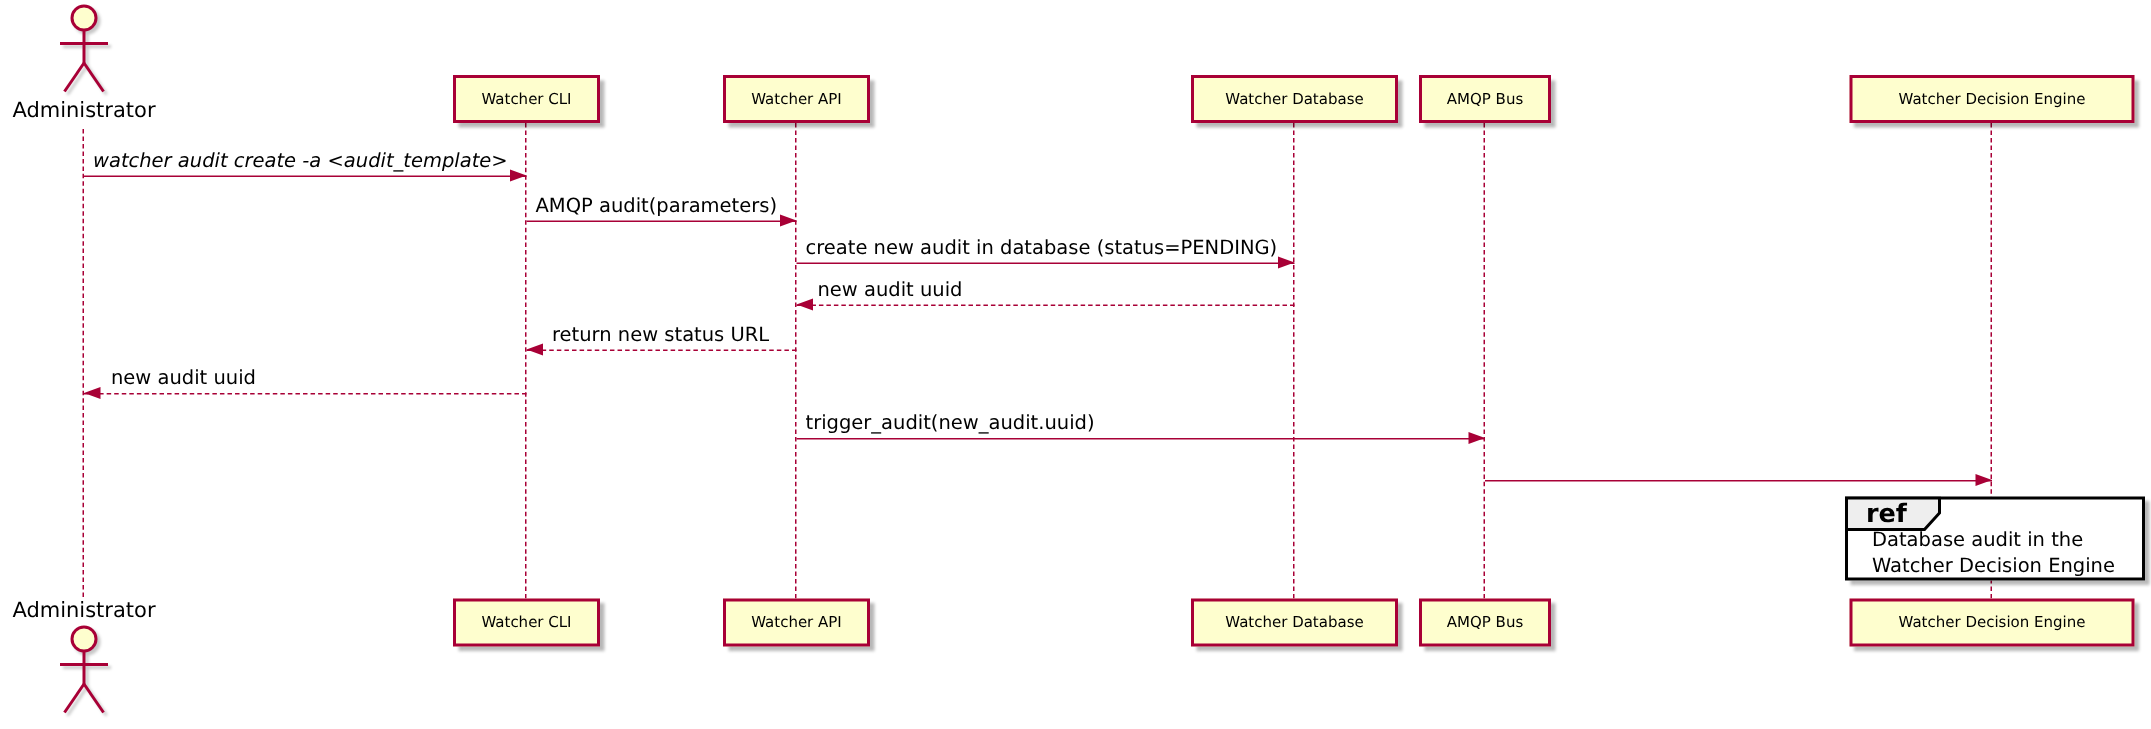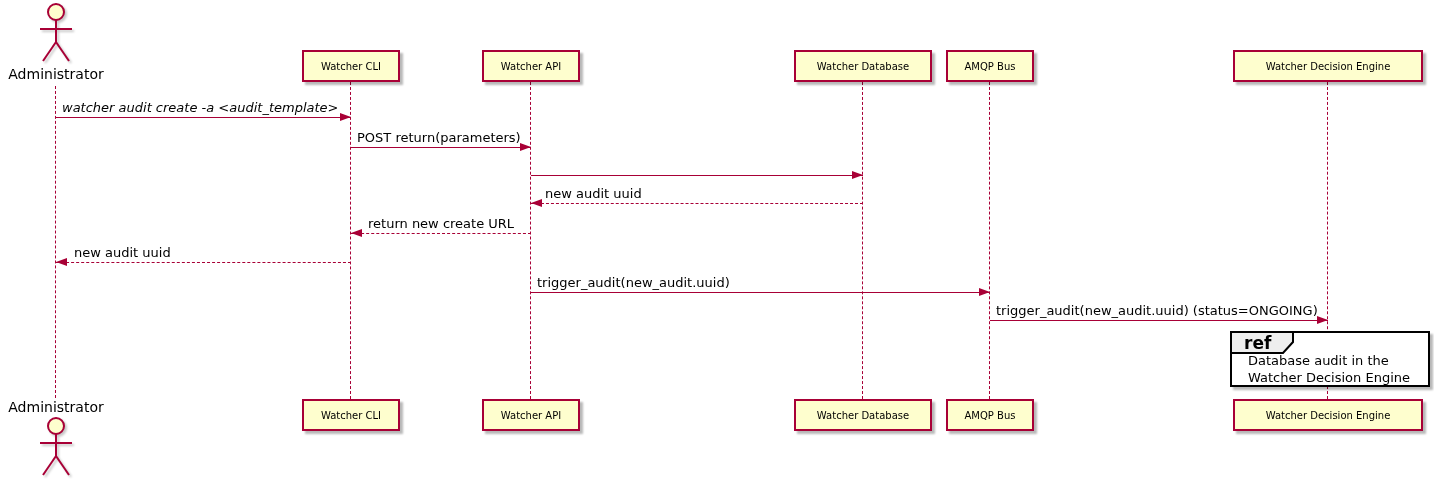--- a/index.html
+++ b/index.html
@@ -60,44 +60,44 @@
   <div class="pbox" style="left:302px;top:50px;width:98px;">Watcher CLI</div>
   <div class="pbox" style="left:482px;top:50px;width:98px;">Watcher API</div>
   <div class="pbox" style="left:794px;top:50px;width:138px;">Watcher Database</div>
   <div class="pbox" style="left:946px;top:50px;width:88px;">AMQP Bus</div>
   <div class="pbox" style="left:1233px;top:50px;width:190px;">Watcher Decision Engine</div>
 
   <div class="msg-label" style="left:62px;top:100px;font-style:italic;">watcher audit create -a &lt;audit_template&gt;</div>
   <div class="msg-line" style="left:56px;top:117px;width:295px;"></div>
   <div class="arrow right" style="left:340px;top:113px;"></div>
 
-  <div class="msg-label" style="left:357px;top:130px;">POST return(parameters)</div>
+  <div class="msg-label" style="left:357px;top:130px;">AMQP audit(parameters)</div>
   <div class="msg-line" style="left:351px;top:147px;width:180px;"></div>
   <div class="arrow right" style="left:520px;top:143px;"></div>
 
+  <div class="msg-label" style="left:537px;top:158px;">create new audit in database (status=PENDING)</div>
   <div class="msg-line" style="left:531px;top:175px;width:332px;"></div>
   <div class="arrow right" style="left:852px;top:171px;"></div>
 
   <div class="msg-label" style="left:545px;top:186px;">new audit uuid</div>
   <div class="msg-line dashed" style="left:531px;top:203px;width:332px;"></div>
   <div class="arrow left" style="left:531px;top:199px;"></div>
 
-  <div class="msg-label" style="left:368px;top:216px;">return new create URL</div>
+  <div class="msg-label" style="left:368px;top:216px;">return new status URL</div>
   <div class="msg-line dashed" style="left:351px;top:233px;width:180px;"></div>
   <div class="arrow left" style="left:351px;top:229px;"></div>
 
   <div class="msg-label" style="left:74px;top:245px;">new audit uuid</div>
   <div class="msg-line dashed" style="left:56px;top:262px;width:295px;"></div>
   <div class="arrow left" style="left:56px;top:258px;"></div>
 
   <div class="msg-label" style="left:537px;top:275px;">trigger_audit(new_audit.uuid)</div>
   <div class="msg-line" style="left:531px;top:292px;width:459px;"></div>
   <div class="arrow right" style="left:979px;top:288px;"></div>
 
-  <div class="msg-label" style="left:996px;top:303px;">trigger_audit(new_audit.uuid) (status=ONGOING)</div>
   <div class="msg-line" style="left:990px;top:320px;width:338px;"></div>
   <div class="arrow right" style="left:1317px;top:316px;"></div>
 
   <div class="ref-box" style="left:1230px;top:331px;width:200px;height:56px;">
     <svg class="ref-tab" width="70" height="24" viewBox="0 0 70 24">
       <path d="M1,1 L63,1 L63,11 L53,22 L1,22 Z" fill="#EEEEEE" stroke="#000000" stroke-width="2"></path>
     </svg>
     <div class="ref-keyword">ref</div>
     <div class="ref-content">
       <div>Database audit in the</div>

